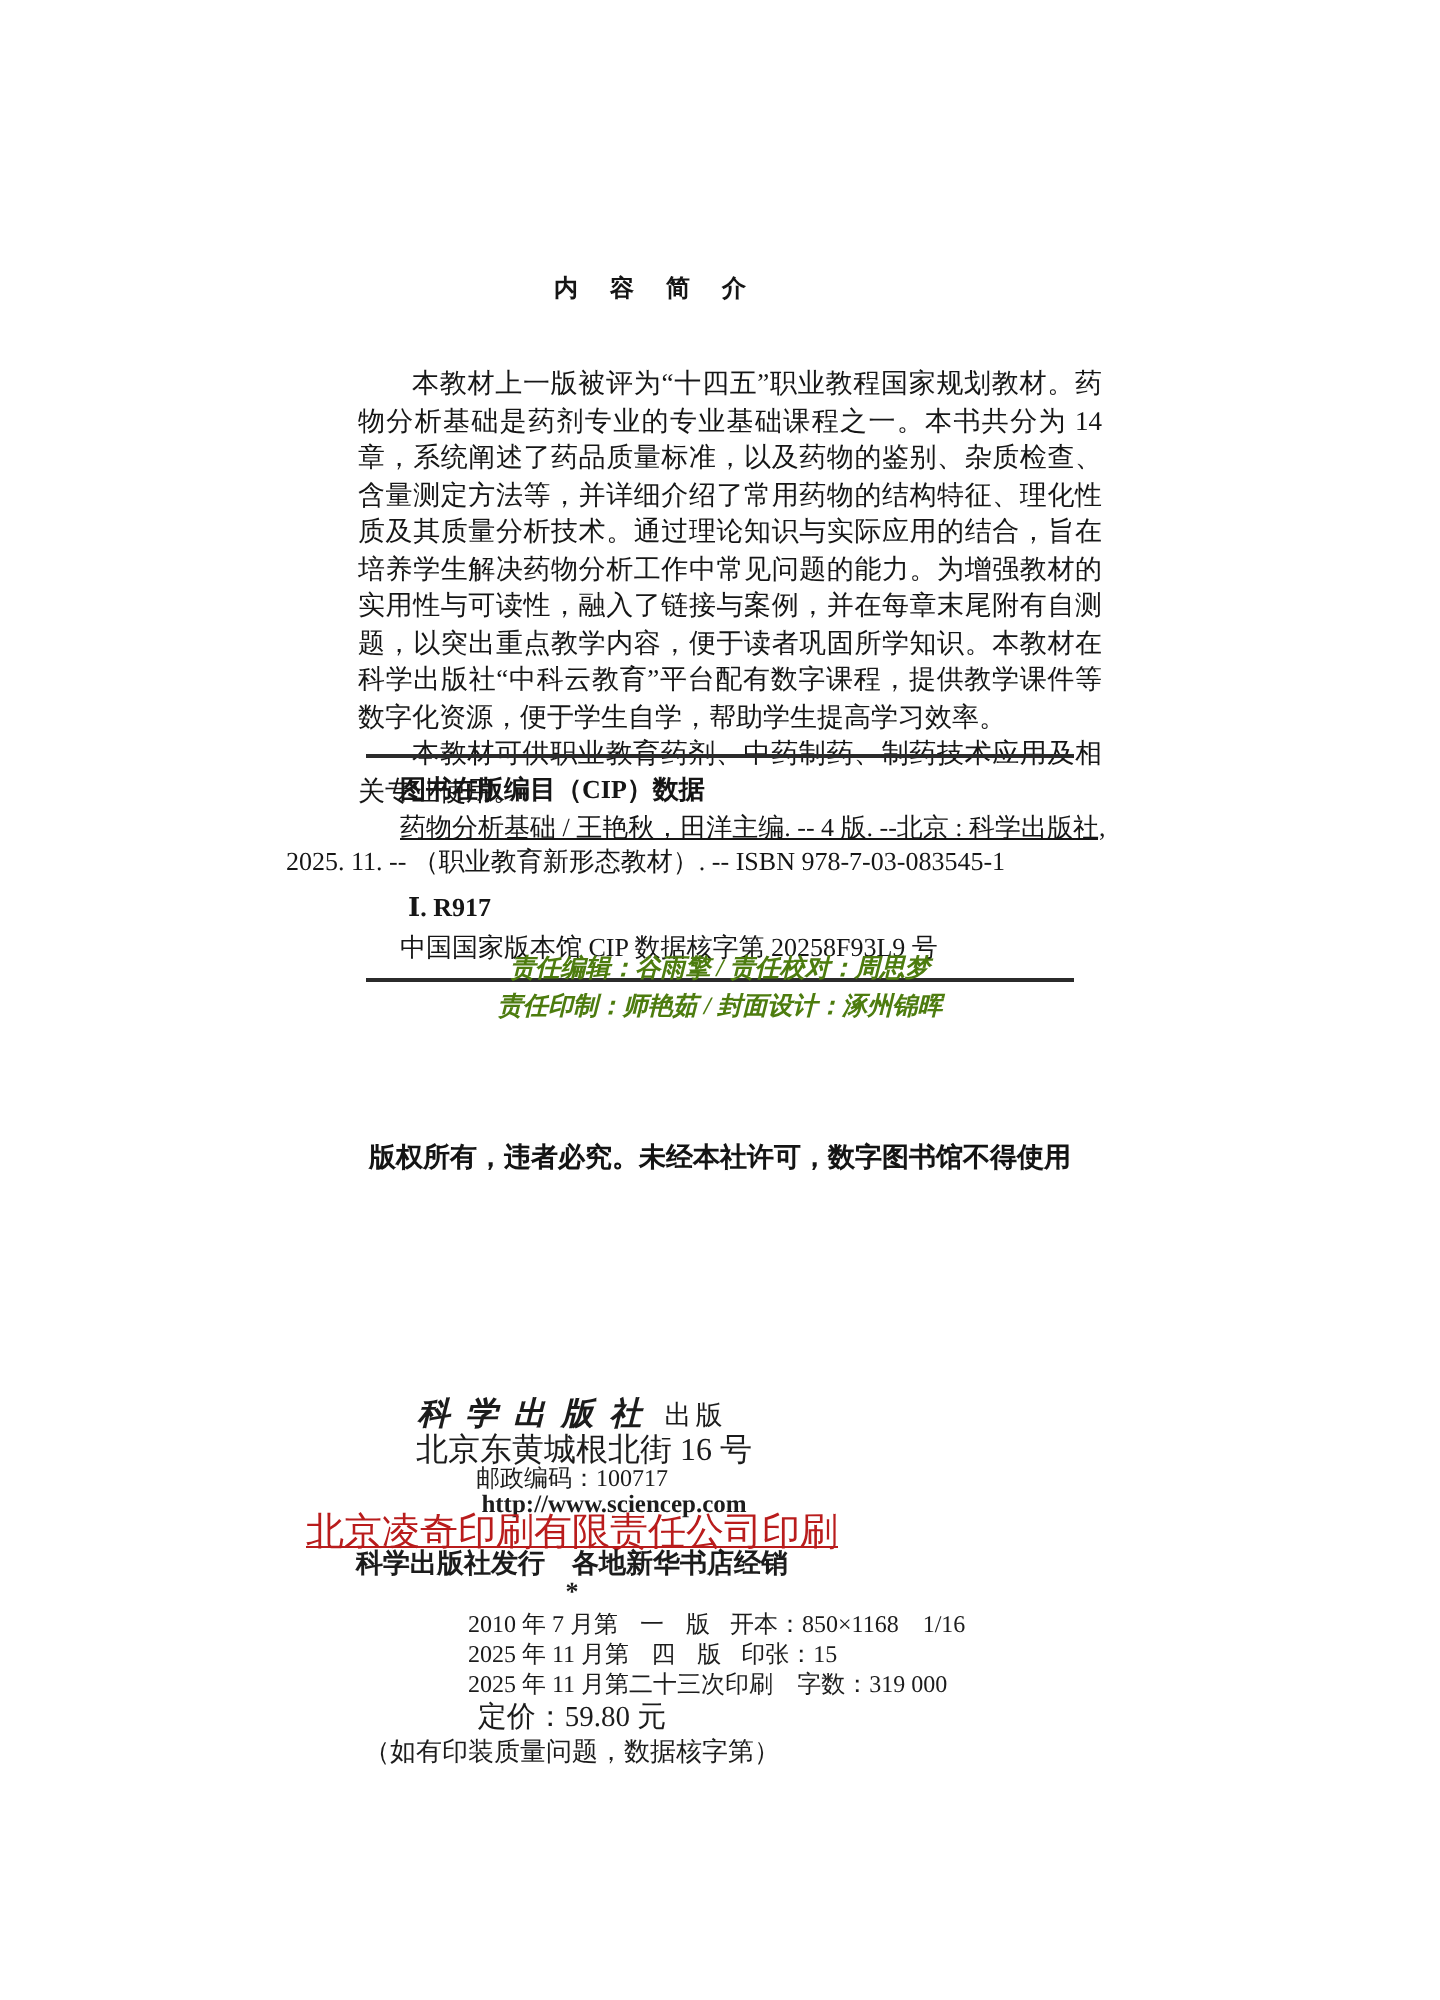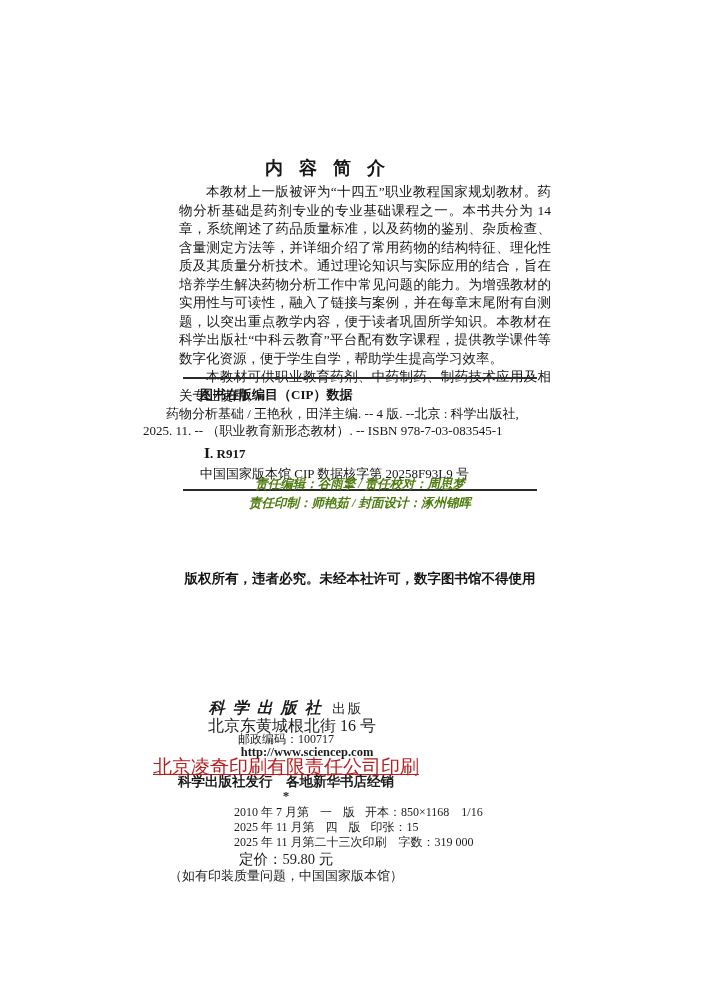--- a/index.html
+++ b/index.html
@@ -6,23 +6,23 @@
   body {
     width: 720px; height: 1000px;
     font-family: "Liberation Serif", "DejaVu Serif", serif;
     color: #1c1c1c;
     -webkit-font-smoothing: antialiased;
   }
   .page { position: relative; width: 720px; height: 1000px; background: #ffffff; overflow: hidden; }
 
   
   .content-title {
-    position: absolute; top: 156px; left: 0; width: 650px;
+    position: absolute; top: 136px; left: 0; width: 650px;
     text-align: center;
-    font-size: 18px; font-weight: bold;
+    font-size: 12px; font-weight: bold;
     letter-spacing: 16px; text-indent: 16px;
     color: #151515;
   }
 
   
   .intro {
     position: absolute; top: 183px; left: 179px; width: 372px;
     font-size: 13.5px; line-height: 18.5px;
     text-align: justify; text-justify: inter-ideograph;
     color: #161616;
@@ -30,21 +30,21 @@
   .intro p { margin: 0; text-indent: 2em; }
 
   
   .cip {
     position: absolute; top: 377px; left: 143px; width: 414px;
     font-size: 13px; color: #161616;
   }
   .cip .rule { height: 2px; background: #2b2b2b; margin-left: 40px; width: 354px; }
   .cip-body { padding: 7px 0 6px 0; line-height: 17.5px; }
   .cip-header { margin-left: 57px; font-weight: bold; }
-  .cip-line1 { margin-left: 23px; margin-top: 1px; }
+  .cip-line1 { margin-left: 57px; margin-top: 1px; text-decoration: underline; }
   .cip-line2 { margin-left: 0; }
   .cip-line3 { margin-left: 61px; margin-top: 5px; font-weight: bold; }
   .cip-line4 { margin-left: 57px; margin-top: 3px; }
 
   
   .credits {
     position: absolute; top: 475px; left: 0; width: 720px;
     text-align: center; font-size: 12.5px; line-height: 19px;
     font-style: italic; font-weight: bold; color: #4d7c0f;
   }
@@ -137,16 +137,16 @@
         <span class="pr-ban">版</span>
         <span class="pr-spec">印张：15</span>
       </div>
       <div class="pr-row">
         <span class="pr-label">2025 年 11 月第二十三次印刷</span>
         <span class="pr-spec gap">字数：319 000</span>
       </div>
     </div>
 
     <div class="price">定价：59.80 元</div>
-    <div class="exchange">（如有印装质量问题，中国国家版本馆）</div>
+    <div class="exchange">（如有印装质量问题，数据核字第）</div>
   </div>
 
 </div>
 
 </body></html>

